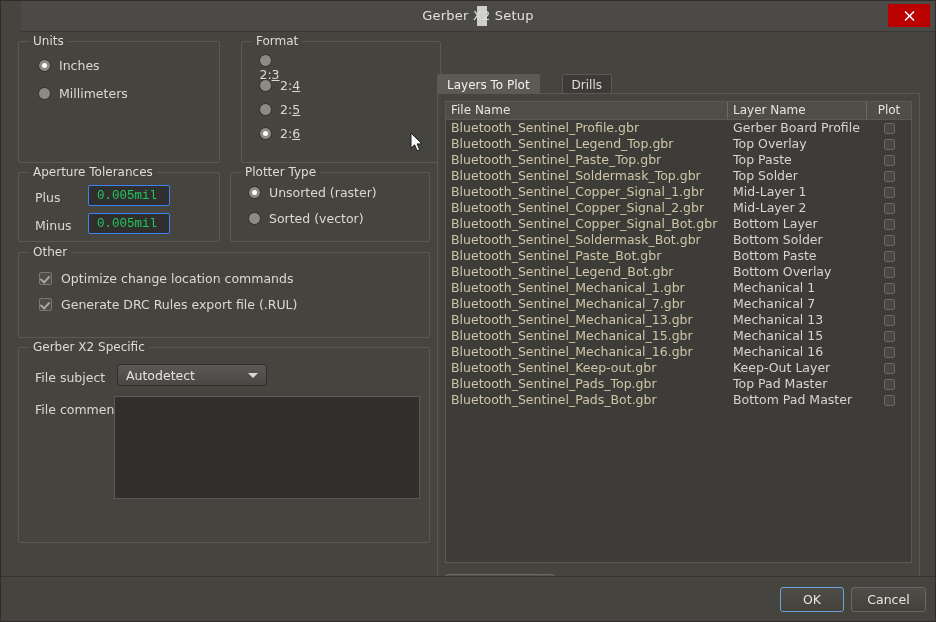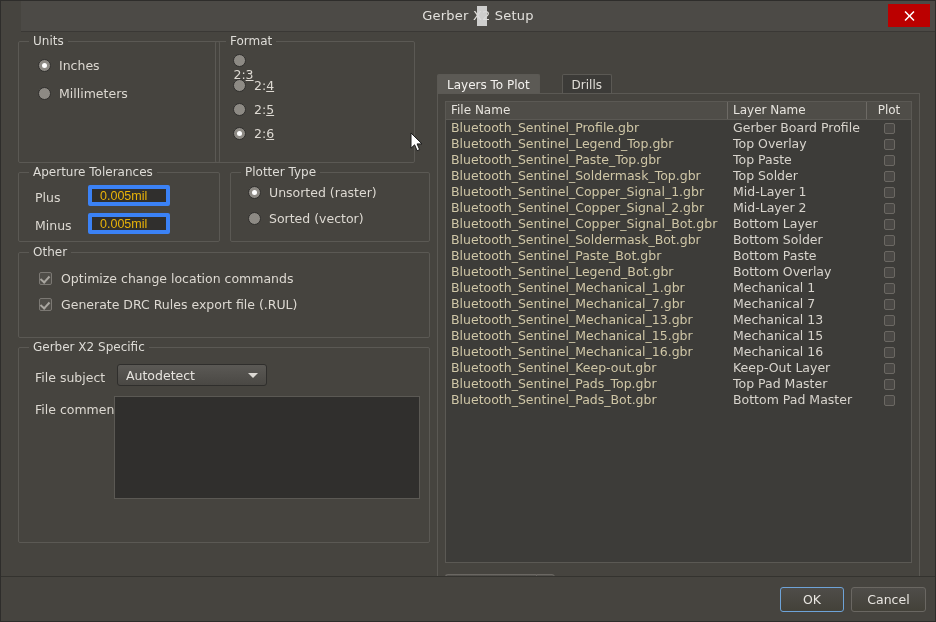--- a/index.html
+++ b/index.html
@@ -138,26 +138,26 @@
   
   .fieldlabel {
     position: absolute;
     font-size: 12.5px;
     color: #ddd9d2;
     white-space: nowrap;
   }
   .textinput {
     position: absolute;
     background: #302f2d;
-    border: 4px solid #3b82f6;
+    border: 1px solid #3b82f6;
     border-radius: 2px;
     box-sizing: border-box;
-    color: #eab308;
+    color: #22c55e;
     font-size: 12.5px;
-    font-family: Liberation Sans, sans-serif;
+    font-family: Liberation Mono, monospace;
     padding: 0 8px;
     outline: none;
   }
   .combo {
     position: absolute;
     background: linear-gradient(#5b5955, #4a4844);
     border: 1px solid #2f2e2c;
     border-radius: 3px;
     box-sizing: border-box;
     color: #e6e3de;
@@ -361,21 +361,21 @@
         <span class="radio on"></span>
         <span class="lbl">Inches</span>
       </label>
 
       <label class="radio-row" style="left:19px; top:44px;">
         <span class="radio"></span>
         <span class="lbl">Millimeters</span>
       </label>
     </div>
 
-    <div class="group" style="left:214px; top:9px; width:200px; height:122px;">
+    <div class="group" style="left:240px; top:9px; width:200px; height:122px;">
       <span class="legend">Format</span>
 
       <label class="radio-row" style="left:17px; top:12px;flex-direction:column;">
         <span class="radio"></span>
         <span class="lbl">2:<u>3</u></span>
       </label>
 
       <label class="radio-row" style="left:17px; top:36px;">
         <span class="radio"></span>
         <span class="lbl">2:<u>4</u></span>

